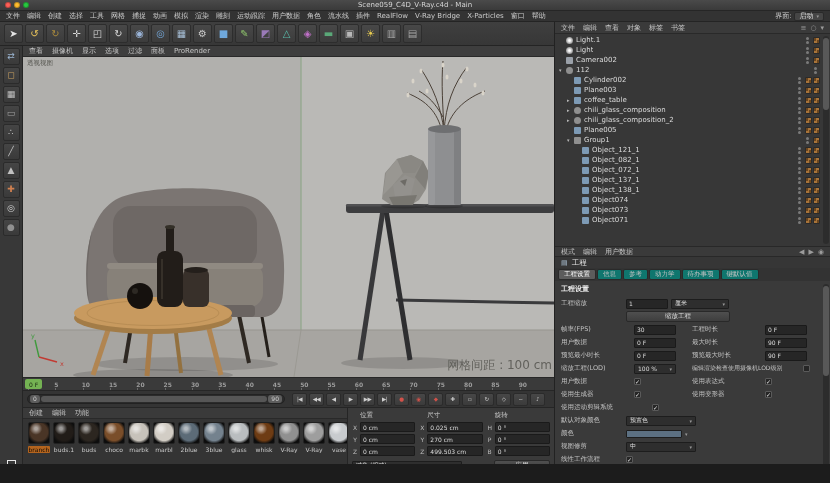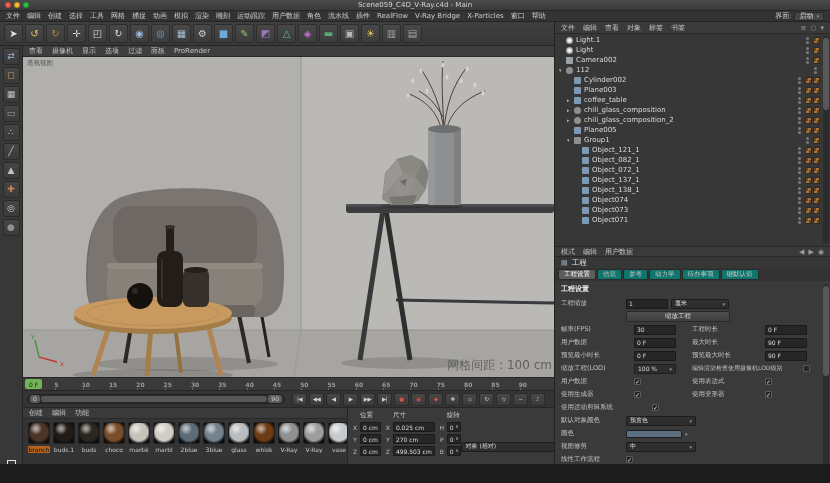--- a/index.html
+++ b/index.html
@@ -54,21 +54,21 @@
   
   .materials{position:absolute;left:23px;top:407px;width:324px;height:76px;background:#343434;border-top:1px solid #252525}
   .mat-menu{height:11px;background:#3a3a3a;border-bottom:1px solid #292929;display:flex;align-items:center;gap:9px;padding:0 6px;font-size:7px;color:#c4c4c4}
   .mat-row{display:flex;gap:1px;padding:3px 2px 0 4px;overflow:hidden}
   .mat{width:24px;display:flex;flex-direction:column;align-items:center;flex:0 0 auto}
   .mat-thumb{width:22px;height:22px;border-radius:2px;border:1px solid #212121;background:radial-gradient(circle at 35% 28%,rgba(255,255,255,.55) 0 7%,rgba(255,255,255,0) 32%),radial-gradient(circle at 50% 45%,var(--c,#888) 0 58%,#0d0d0d 80%)}
   .mat-name{max-width:24px;overflow:hidden;white-space:nowrap;font-size:6px;color:#c9c9c9;margin-top:2px;padding:0 1px;border-radius:1px}
   .mat-name.selected{background:#b4641e;color:#140c04}
 
   
-  .coords{position:absolute;left:347px;top:407px;width:207px;height:76px;background:#3a3a3a;border-top:1px solid #252525;border-left:1px solid #252525;padding:2px 4px;display:flex;}
+  .coords{position:absolute;left:347px;top:407px;width:207px;height:76px;background:#3a3a3a;border-top:1px solid #252525;border-left:1px solid #252525;padding:2px 4px;display:flex;flex-direction:column}
   .coord-cols{display:flex;gap:4px}
   .coord-col{flex:1}
   .coord-head{font-size:6.5px;color:#cfcfcf;text-align:left;padding:1px 0 2px 8px}
   .coord-row{display:flex;align-items:center;gap:2px;margin-bottom:2px}
   .coord-row .axis{width:6px;font-size:6px;color:#bdbdbd;text-align:center}
   .vbox{height:10px;background:#262626;border:1px solid #1a1a1a;border-radius:1px;color:#dcdcdc;font-size:6px;display:inline-flex;align-items:center;padding:0 2px;white-space:nowrap;overflow:hidden}
   .coordv{flex:1}
   .coord-bottom{display:flex;align-items:center;gap:4px;margin-top:2px}
   .dd{height:10px;background:#2e2e2e;border:1px solid #1d1d1d;border-radius:1px;color:#dcdcdc;font-size:6px;display:inline-flex;align-items:center;gap:3px;padding:0 3px;white-space:nowrap}
   .dd .caret{margin-left:auto}

